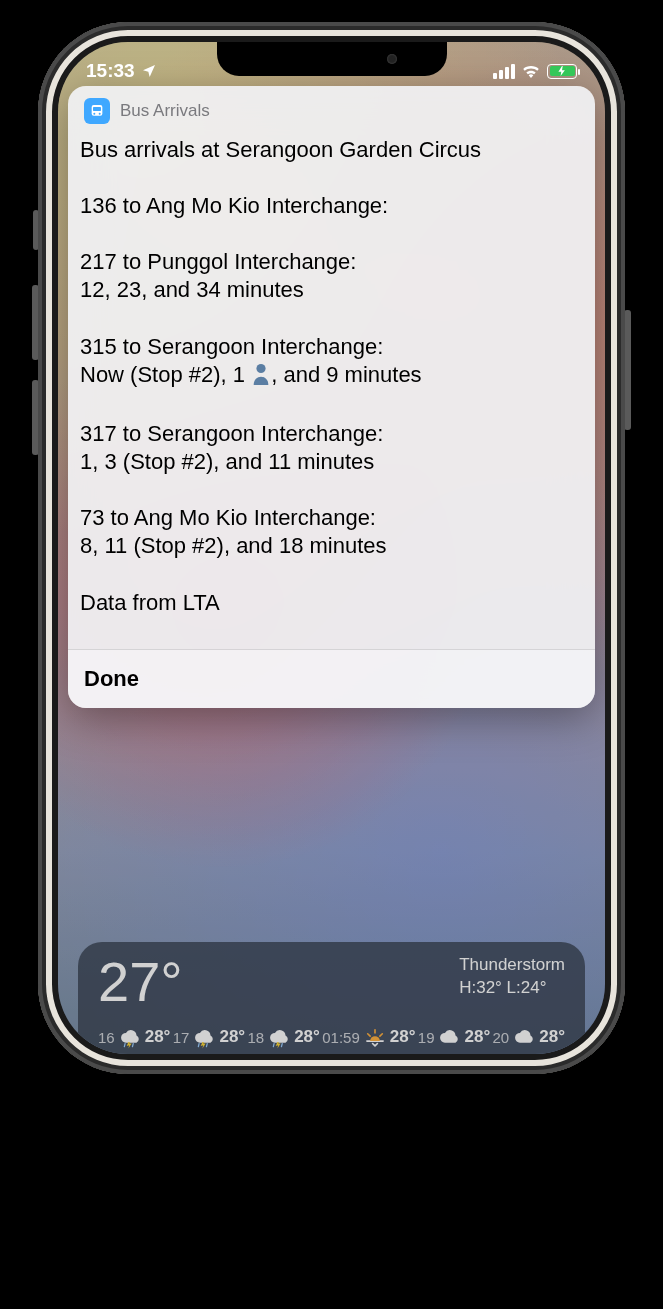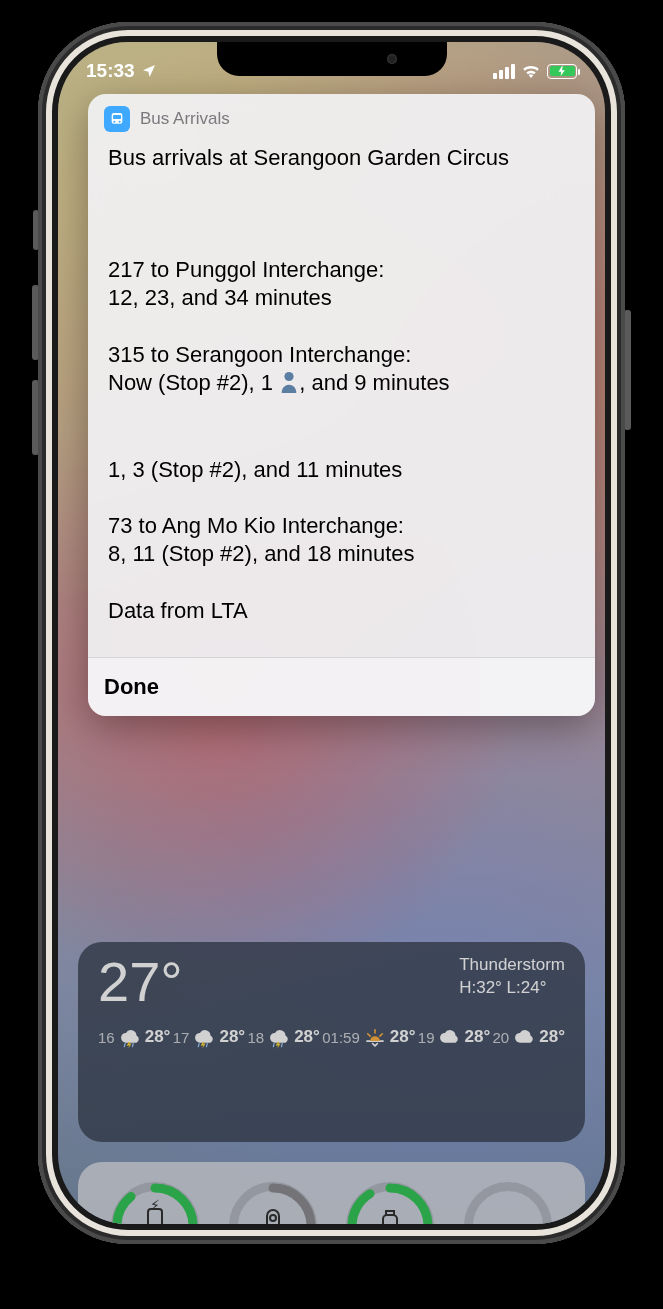--- a/index.html
+++ b/index.html
@@ -11,21 +11,21 @@
     position: relative;
     overflow: hidden;
   }
 
   
   .device-frame {
     position: absolute;
     left: 38px;
     top: 22px;
     width: 587px;
-    height: 1222px;
+    height: 1052px;
     border-radius: 90px;
     background: #1a1a1a;
     box-shadow:
       inset 0 0 0 4px #4a4a4a,
       inset 0 0 0 8px #2b2b2b,
       inset 0 0 0 14px #e8e4dc;
     padding: 20px;
   }
 
   
@@ -96,43 +96,42 @@
     width:30px; height:15px; border:1.5px solid #fff; border-radius:4px; position:relative;
     display:flex; align-items:center; padding:1.5px;
   }
   .battery::after{ content:""; position:absolute; right:-4px; top:4px; width:2.5px; height:6px; background:#fff; border-radius:1px;}
   .battery .fill{ width:100%; height:100%; background:#34c759; border-radius:2px; display:flex; align-items:center; justify-content:center;}
   .battery .bolt{ color:#fff; font-size:10px; }
 
   
   .card {
     position:absolute;
-    top:52px; left:10px; right:10px;
+    top:44px; left:10px; right:10px;
     background:rgba(240,240,242,0.94);
     backdrop-filter: blur(20px);
     border-radius:18px;
     box-shadow: 0 10px 40px rgba(0,0,0,0.35);
     overflow:hidden;
     z-index:30;
-    margin-left:20px;
   }
   .card-header{
     display:flex; align-items:center; gap:10px;
     padding:12px 16px 8px;
     color:#7a7a7e;
     font-size:17px;
   }
   .app-icon{
     width:26px; height:26px; border-radius:6px;
     background:#3fa8ff;
     display:flex; align-items:center; justify-content:center;
     color:#fff; font-size:16px;
   }
   .card-body{
-    padding: 4px 20px 18px;
+    padding: 4px 12px 18px;
     color:#000;
     font-size:22px;
     line-height:1.28;
   }
   .card-body p { margin-bottom: 28px; }
   .card-body p:last-of-type { margin-bottom: 14px; }
   .person-emoji { display:inline-block; vertical-align:-3px; }
   .done-row{
     border-top:1px solid rgba(0,0,0,0.12);
     padding:16px;
@@ -243,38 +242,38 @@
               <circle cx="8" cy="16" r="1.5" fill="#3fa8ff"></circle>
               <circle cx="16" cy="16" r="1.5" fill="#3fa8ff"></circle>
             </svg>
         </div>
         <span>Bus Arrivals</span>
       </div>
       <div class="card-body">
         <p>Bus arrivals at Serangoon Garden Circus</p>
 
         <p>
-          <br>
+          <span>136 to Ang Mo Kio Interchange:</span><br>
         </p>
 
         <p>
           <span>217 to Punggol Interchange:</span><br>
           <span>12, 23, and 34 minutes</span>
         </p>
 
         <p>
           <span>315 to Serangoon Interchange:</span><br>
           <span>Now (Stop #2), 1 </span><span class="person-emoji"><svg width="20" height="22" viewBox="0 0 20 24">
                 <circle cx="10" cy="6" r="5" fill="#5b7ea3"></circle>
                 <path d="M2 24c0-6 4-9 8-9s8 3 8 9H2z" fill="#5b7ea3"></path>
               </svg></span><span>, and 9 minutes</span>
         </p>
 
         <p>
-          <br>
+          <span>317 to Serangoon Interchange:</span><br>
           <span>1, 3 (Stop #2), and 11 minutes</span>
         </p>
 
         <p>
           <span>73 to Ang Mo Kio Interchange:</span><br>
           <span>8, 11 (Stop #2), and 18 minutes</span>
         </p>
 
         <p>Data from LTA</p>
       </div>

